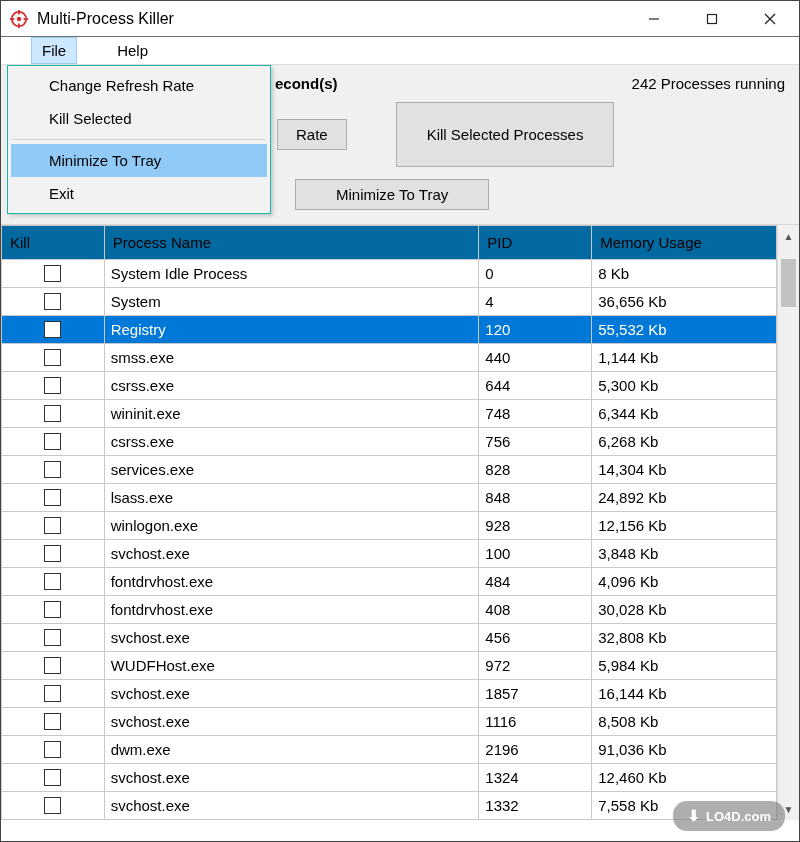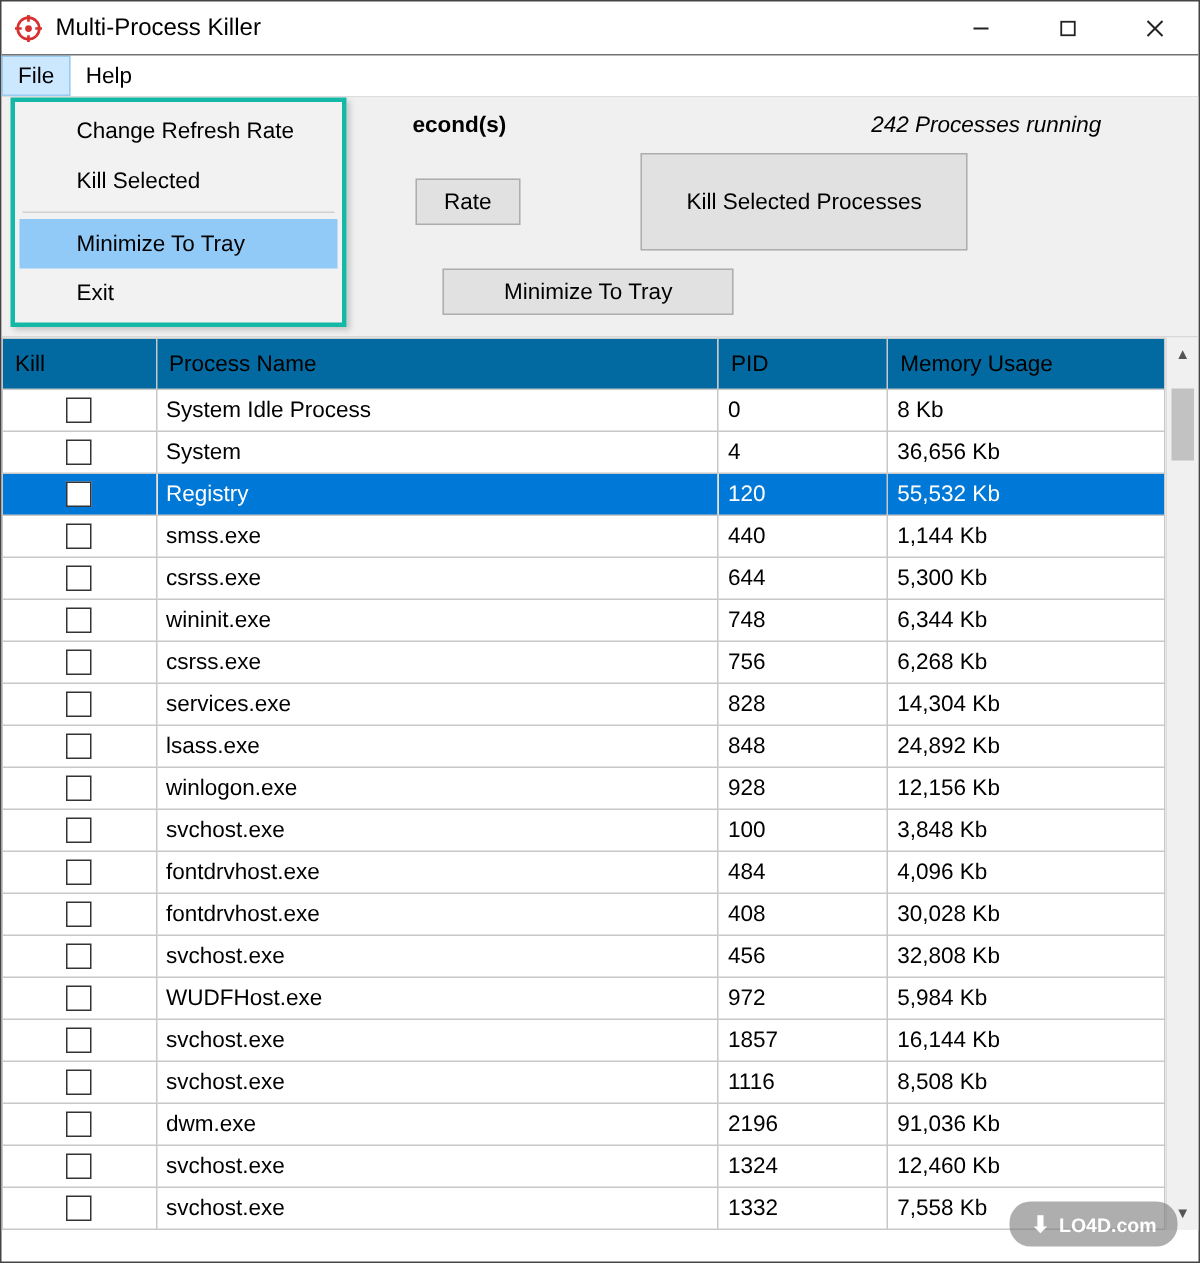--- a/index.html
+++ b/index.html
@@ -46,46 +46,46 @@
   .menubar {
     display: flex;
     height: 28px;
     align-items: stretch;
     border-bottom: 1px solid #ddd;
   }
   .menubar .menuitem {
     padding: 0 10px;
     display: flex;
     align-items: center;
+    margin-left: 30px;
   }
   .menubar .menuitem.active {
     background: #cce8ff;
     border: 1px solid #99ccf0;
   }
   .toolbar {
     background: #f0f0f0;
     padding: 10px 14px 14px 14px;
     border-bottom: 1px solid #d8d8d8;
   }
   .toolbar-row1 {
     display: flex;
     align-items: center;
     margin-bottom: 10px;
   }
   .toolbar-row1 .left {
     flex: 1;
   }
   .toolbar-row1 .right {
     flex: 1;
-    text-align: center;
-    font-style: italic;
+    text-align: right;
   }
   .toolbar-row2 {
     display: flex;
-    gap: 80px;
+    gap: 49px;
     align-items: center;
   }
   .winbtn {
     background: #e1e1e1;
     border: 1px solid #adadad;
     padding: 6px 18px;
     font-family: inherit;
     font-size: 15px;
     cursor: default;
   }
@@ -167,23 +167,23 @@
   }
   .vscroll .arrow.down {
     position: absolute;
     bottom: 0; left: 0; right: 0;
   }
   
   .dropdown {
     position: absolute;
     left: 6px;
     top: 64px;
-    width: 224px;
+    width: 264px;
     background: #f2f2f2;
-    border: 3px solid #14b8a6;
+    border: 1px solid #14b8a6;
     box-shadow: 2px 2px 4px rgba(0,0,0,0.18);
     z-index: 100;
     padding: 3px;
   }
   .dropdown .ditem {
     padding: 8px 12px 8px 38px;
     font-size: 15px;
   }
   .dropdown .ditem.hover {
     background: #91c9f7;

